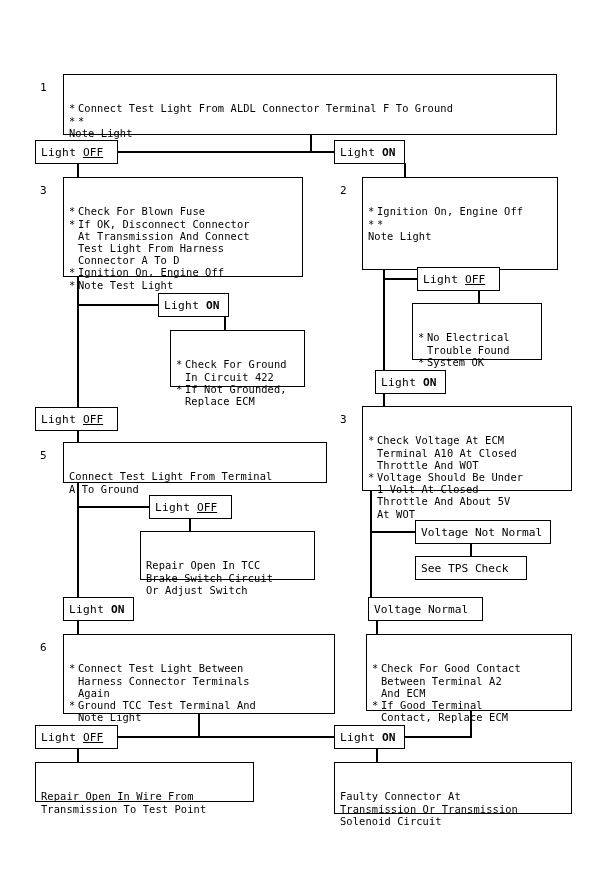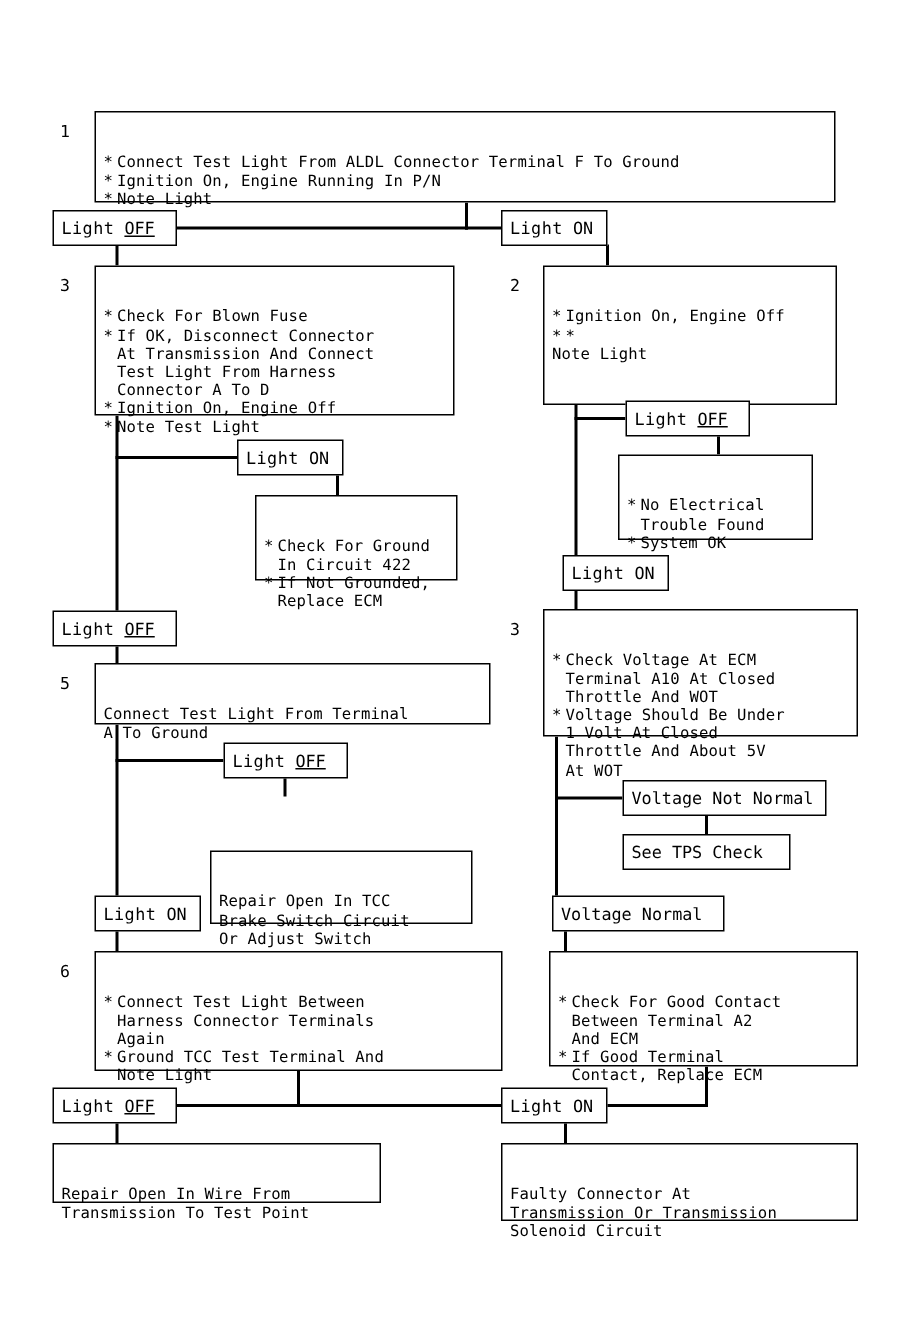--- a/index.html
+++ b/index.html
@@ -41,21 +41,21 @@
     white-space: pre;
     display: flex;
     align-items: center;
     padding-left: 5px;
     z-index: 4;
   }
   .label-box .state-off {
     text-decoration: underline;
   }
   .label-box .state-on {
-    font-weight: normal;
+    font-weight: bold;
   }
   .label-box .lt {
     letter-spacing: 0.3px;
   }
   .stepnum {
     position: absolute;
     color: #000000;
     font-size: 11px;
     line-height: 11px;
     z-index: 3;
@@ -127,21 +127,20 @@
 
   <div class="line" style="left:470px; top:711px; width:1.6px; height:25px;"></div>
   <div class="line" style="left:404px; top:736px; width:68px; height:1.6px;"></div>
 
   <div class="stepnum" style="left:40px; top:82px;">1</div>
   <div class="box" style="left:63px; top:74px; width:494px; height:61px;">
     <div class="pad bullets">
       <div class="bl">*</div>
       <div class="bt">Connect Test Light From ALDL Connector Terminal F To Ground</div>
       <div class="bl">*</div>
-      <div class="bt">Ignition On, Engine Running In P/N</div>
       <div class="bl">*</div>
       <div class="bt">Note Light</div>
     </div>
   </div>
 
   <div class="label-box" style="left:35px; top:140px; width:83px; height:24px;">
     <span class="lt">Light</span><span>&nbsp;</span><span class="state-off">OFF</span>
   </div>
   <div class="label-box" style="left:334px; top:140px; width:71px; height:24px;">
     <span class="lt">Light</span><span>&nbsp;</span><span class="state-on">ON</span>
@@ -230,21 +229,21 @@
   <div class="stepnum" style="left:40px; top:450px;">5</div>
   <div class="box" style="left:63px; top:442px; width:264px; height:41px;">
     <div class="pad">Connect Test Light From Terminal
 A To Ground</div>
   </div>
 
   <div class="label-box" style="left:149px; top:495px; width:83px; height:24px;">
     <span class="lt">Light</span><span>&nbsp;</span><span class="state-off">OFF</span>
   </div>
 
-  <div class="box" style="left:140px; top:531px; width:175px; height:49px;margin-top:36px;">
+  <div class="box" style="left:140px; top:531px; width:175px; height:49px;">
     <div class="pad">Repair Open In TCC
 Brake Switch Circuit
 Or Adjust Switch</div>
   </div>
 
   <div class="label-box" style="left:415px; top:520px; width:136px; height:24px;">
     <span>Voltage Not Normal</span>
   </div>
 
   <div class="label-box" style="left:415px; top:556px; width:112px; height:24px;">

